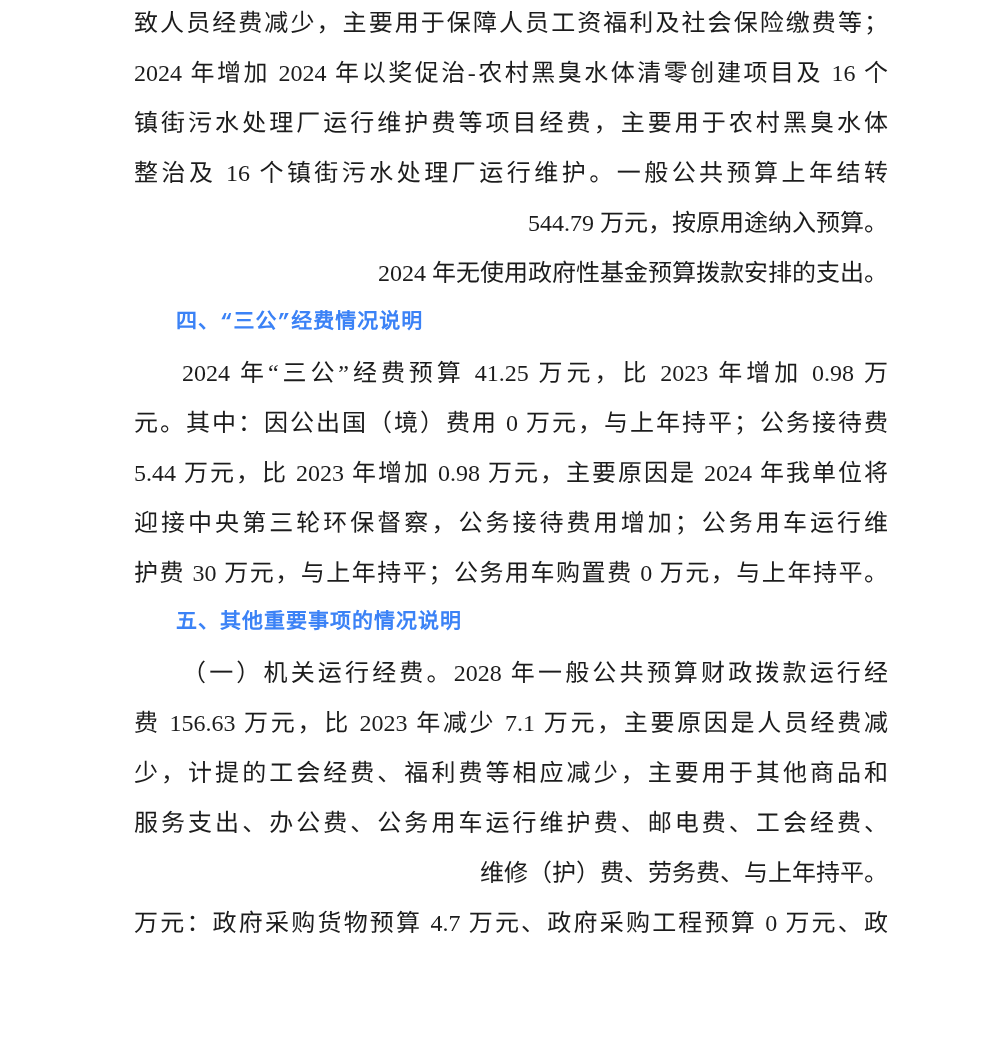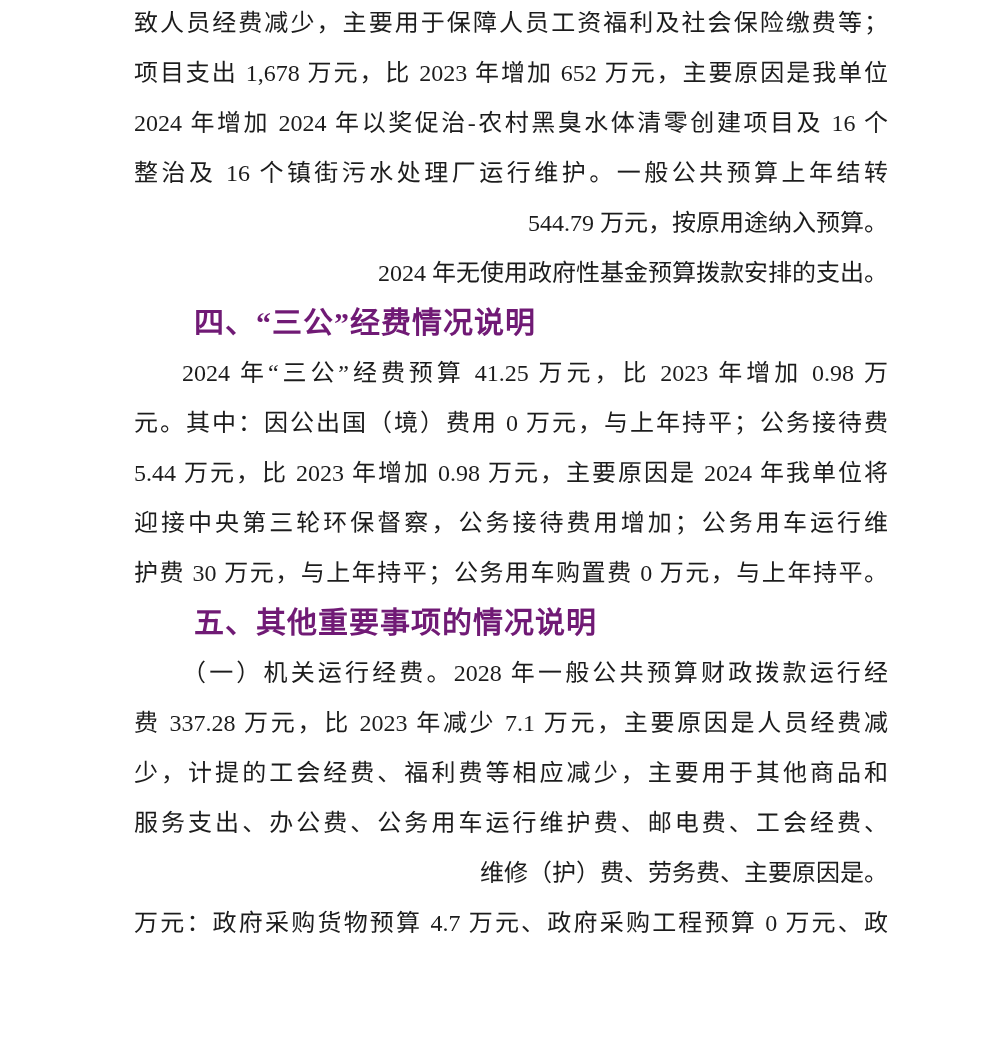--- a/index.html
+++ b/index.html
@@ -40,46 +40,46 @@
   
   .line.plain {
     text-align: right;
   }
   
   .line.indent {
     text-indent: 2em;
   }
   
   .line.heading {
-    font-family: Liberation Serif, serif;
+    font-family: Liberation Mono, monospace;
     font-weight: 700;
-    font-size: 30px;
-    color: #701a75;
+    font-size: 21px;
+    color: #3b82f6;
     text-align: left;
     letter-spacing: 1px;
   }
 </style>
 </head>
 <body>
 
 <div class="page">
   <div class="doc-body">
       <div class="line fill">致人员经费减少，主要用于保障人员工资福利及社会保险缴费等；</div>
-      <div class="line fill">项目支出 1,678 万元，比 2023 年增加 652 万元，主要原因是我单位</div>
       <div class="line fill">2024 年增加 2024 年以奖促治-农村黑臭水体清零创建项目及 16 个</div>
+      <div class="line fill">镇街污水处理厂运行维护费等项目经费，主要用于农村黑臭水体</div>
       <div class="line fill">整治及 16 个镇街污水处理厂运行维护。一般公共预算上年结转</div>
       <div class="line plain">544.79 万元，按原用途纳入预算。</div>
       <div class="line plain indent">2024 年无使用政府性基金预算拨款安排的支出。</div>
       <div class="line heading indent">四、“三公”经费情况说明</div>
       <div class="line fill indent">2024 年“三公”经费预算 41.25 万元，比 2023 年增加 0.98 万</div>
       <div class="line fill">元。其中：因公出国（境）费用 0 万元，与上年持平；公务接待费</div>
       <div class="line fill">5.44 万元，比 2023 年增加 0.98 万元，主要原因是 2024 年我单位将</div>
       <div class="line fill">迎接中央第三轮环保督察，公务接待费用增加；公务用车运行维</div>
       <div class="line fill">护费 30 万元，与上年持平；公务用车购置费 0 万元，与上年持平。</div>
       <div class="line heading indent">五、其他重要事项的情况说明</div>
       <div class="line fill indent">（一）机关运行经费。2028 年一般公共预算财政拨款运行经</div>
-      <div class="line fill">费 337.28 万元，比 2023 年减少 7.1 万元，主要原因是人员经费减</div>
+      <div class="line fill">费 156.63 万元，比 2023 年减少 7.1 万元，主要原因是人员经费减</div>
       <div class="line fill">少，计提的工会经费、福利费等相应减少，主要用于其他商品和</div>
       <div class="line fill">服务支出、办公费、公务用车运行维护费、邮电费、工会经费、</div>
-      <div class="line plain">维修（护）费、劳务费、主要原因是。</div>
+      <div class="line plain">维修（护）费、劳务费、与上年持平。</div>
       <div class="line fill">万元：政府采购货物预算 4.7 万元、政府采购工程预算 0 万元、政</div>
     </div>
 </div>
 
 </body></html>

